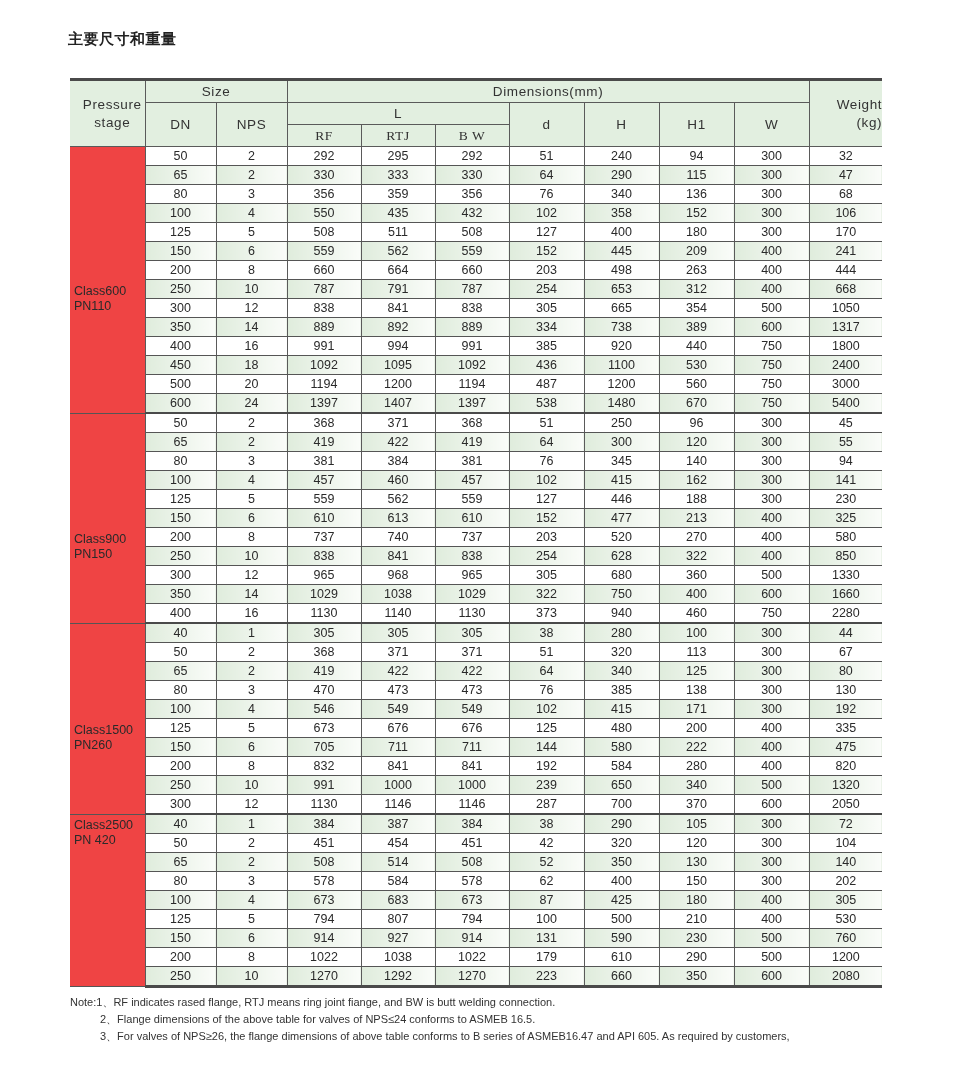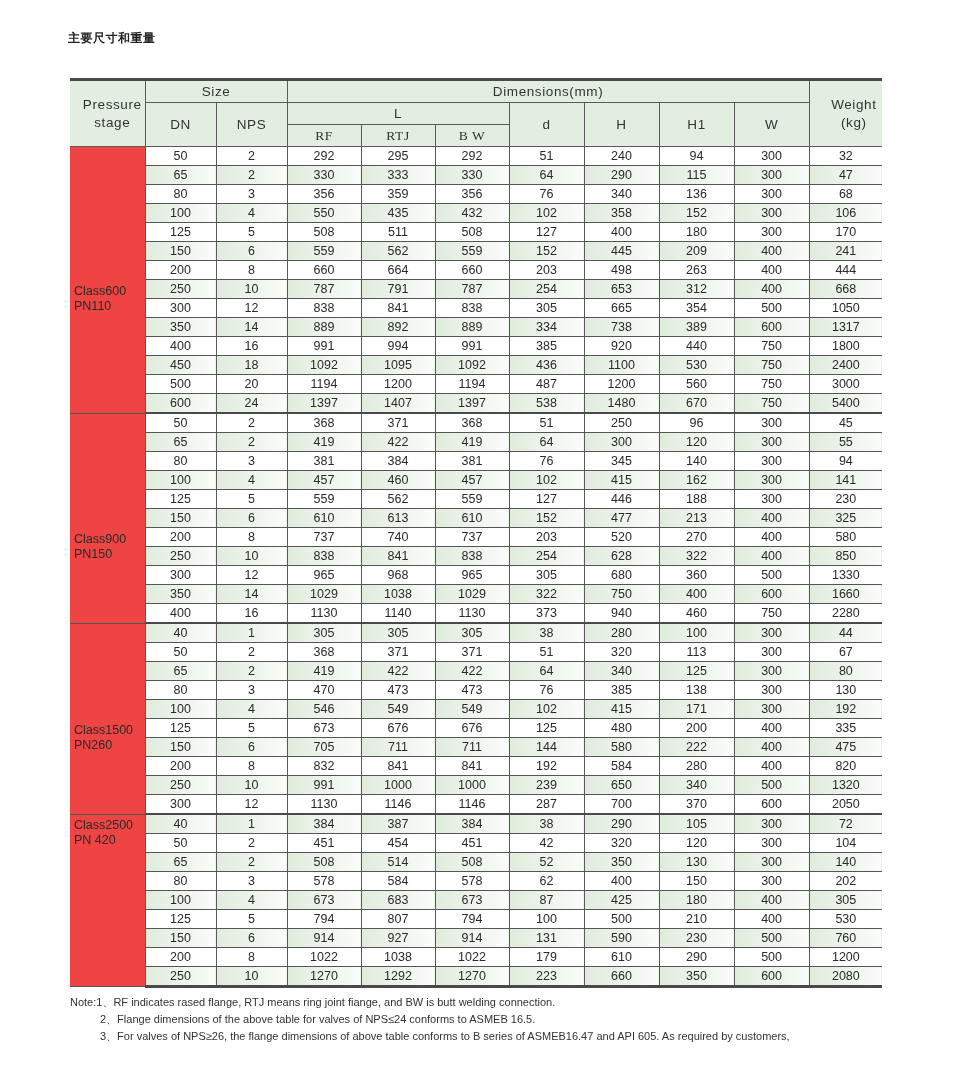--- a/index.html
+++ b/index.html
@@ -1,28 +1,28 @@
 <!DOCTYPE html>
 <html><head>
 <meta charset="utf-8">
 <style>
   html, body { margin: 0; padding: 0; background: #ffffff; }
   body { width: 960px; height: 1092px; position: relative; font-family: "Liberation Sans", "DejaVu Sans", sans-serif; color: #2b2b2b; }
-  .title { position: absolute; left: 68px; top: 30px; font-size: 12px; font-weight: bold; color: #222; letter-spacing: 0.5px; font-family: "DejaVu Sans", sans-serif; }
+  .title { position: absolute; left: 68px; top: 30px; font-size: 15px; font-weight: bold; color: #222; letter-spacing: 0.5px; font-family: "DejaVu Sans", sans-serif; }
   table.spec { position: absolute; left: 70px; top: 78px; width: 812px; border-collapse: collapse; table-layout: fixed; font-size: 12.5px; }
   table.spec th, table.spec td { text-align: center; padding: 0; }
   table.spec thead th { background: #e2efe0; font-weight: normal; color: #333; font-size: 13.5px; letter-spacing: 0.6px; border: 1px solid #5a5a5a; }
   table.spec thead tr:first-child th { border-top: 3px solid #4a4a4a; }
   table.spec thead th.first { border-left: none; }
   table.spec thead th.last { border-right: none; }
   table.spec thead tr.h1 th { height: 21px; }
   table.spec thead tr.h2 th { height: 21px; }
   table.spec thead tr.h3 th { height: 21px; font-family: Liberation Serif, serif; }
   table.spec thead th.ps { text-align: center; padding-left: 10px; line-height: 18px; }
-  table.spec thead th.wt { text-align: center; padding-left: 16px; line-height: 18px; }
+  table.spec thead th.wt { text-align: right; padding-left: 16px; line-height: 18px; }
   table.spec tbody td { height: 18px; border: 1px solid #5a5a5a; border-top: 1.5px solid #555; border-bottom: 1.5px solid #555; color: #2a2a2a; font-size: 12.5px; }
   table.spec tbody td.last { border-right: none; }
   table.spec tbody td.stage { border-left: none; text-align: left; padding-left: 4px; line-height: 15px; background: #ef4444; font-size: 12.5px; vertical-align: middle; }
   table.spec tbody tr.shade td.val { background: linear-gradient(to right, #dfecdc, #fafcf9); }
   table.spec tbody tr.group-end td { border-bottom: 2px solid #4a4a4a; }
   table.spec tbody tr:last-child td { border-bottom: 3px solid #4a4a4a; }
   .notes { position: absolute; left: 70px; top: 994px; width: 860px; font-size: 11px; color: #333; line-height: 17px; }
   .notes .line { white-space: nowrap; }
   .notes .indent { padding-left: 30px; }
   .notes .indent2 { padding-left: 46px; }

